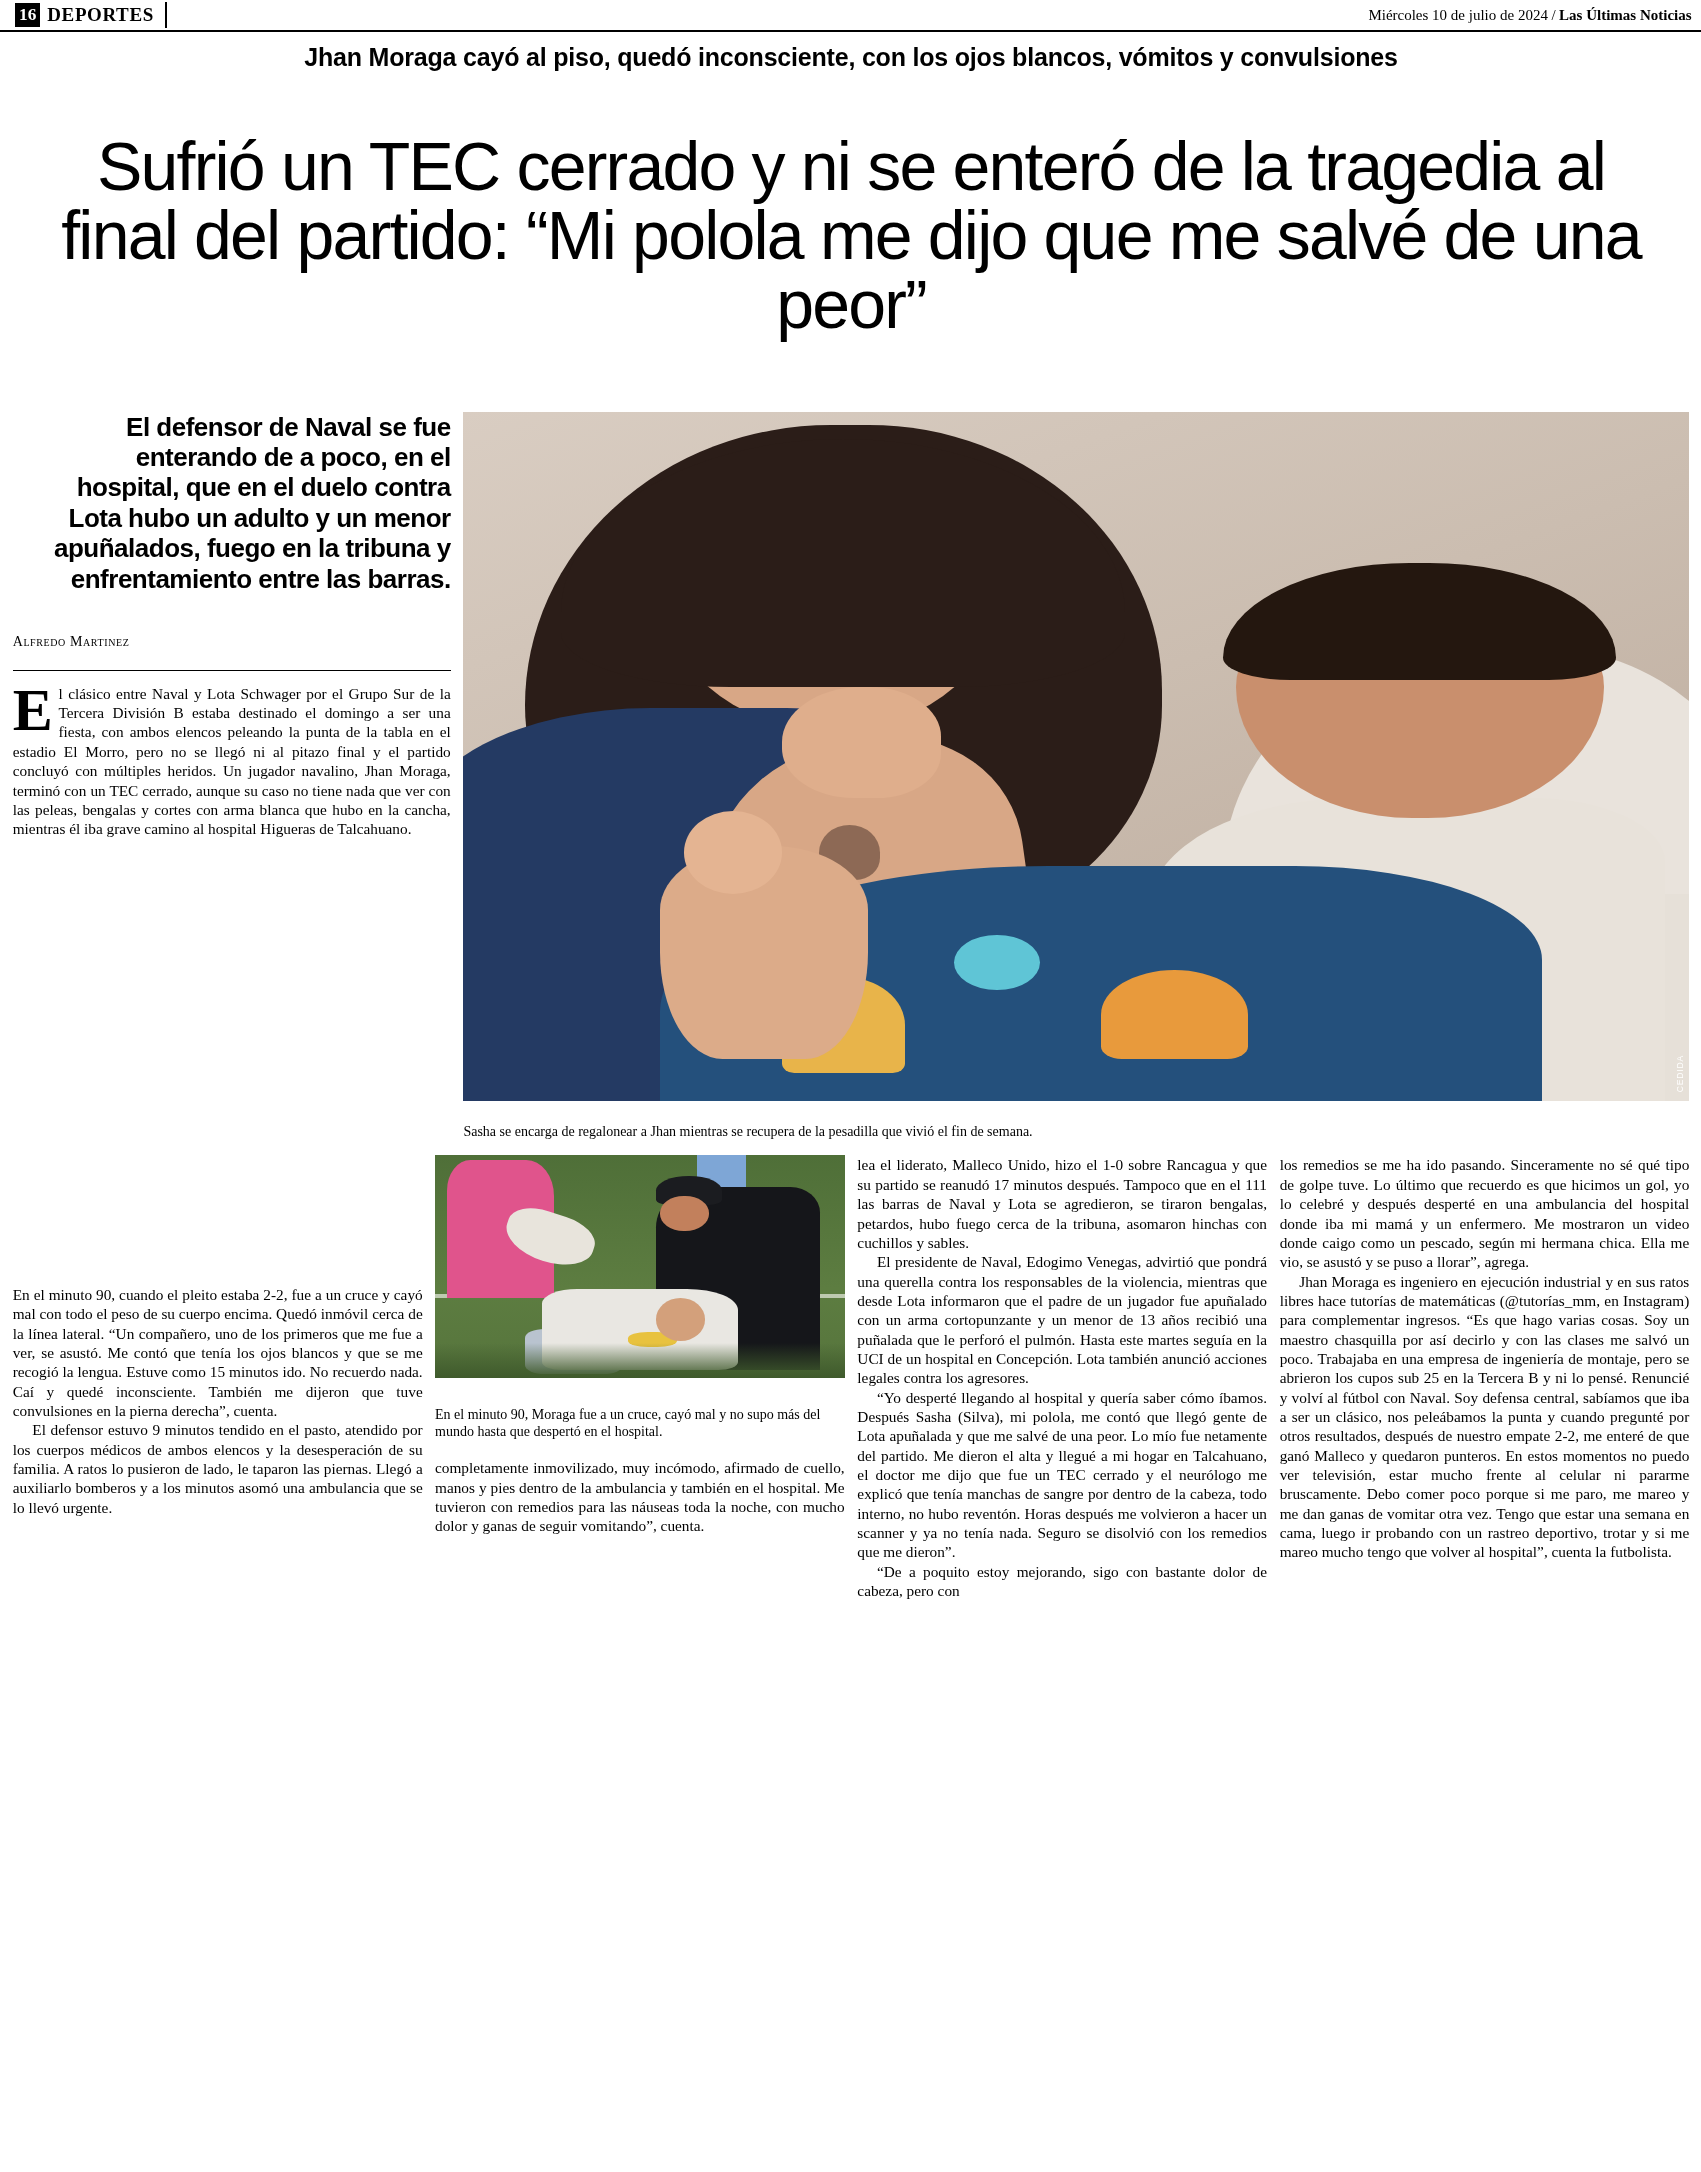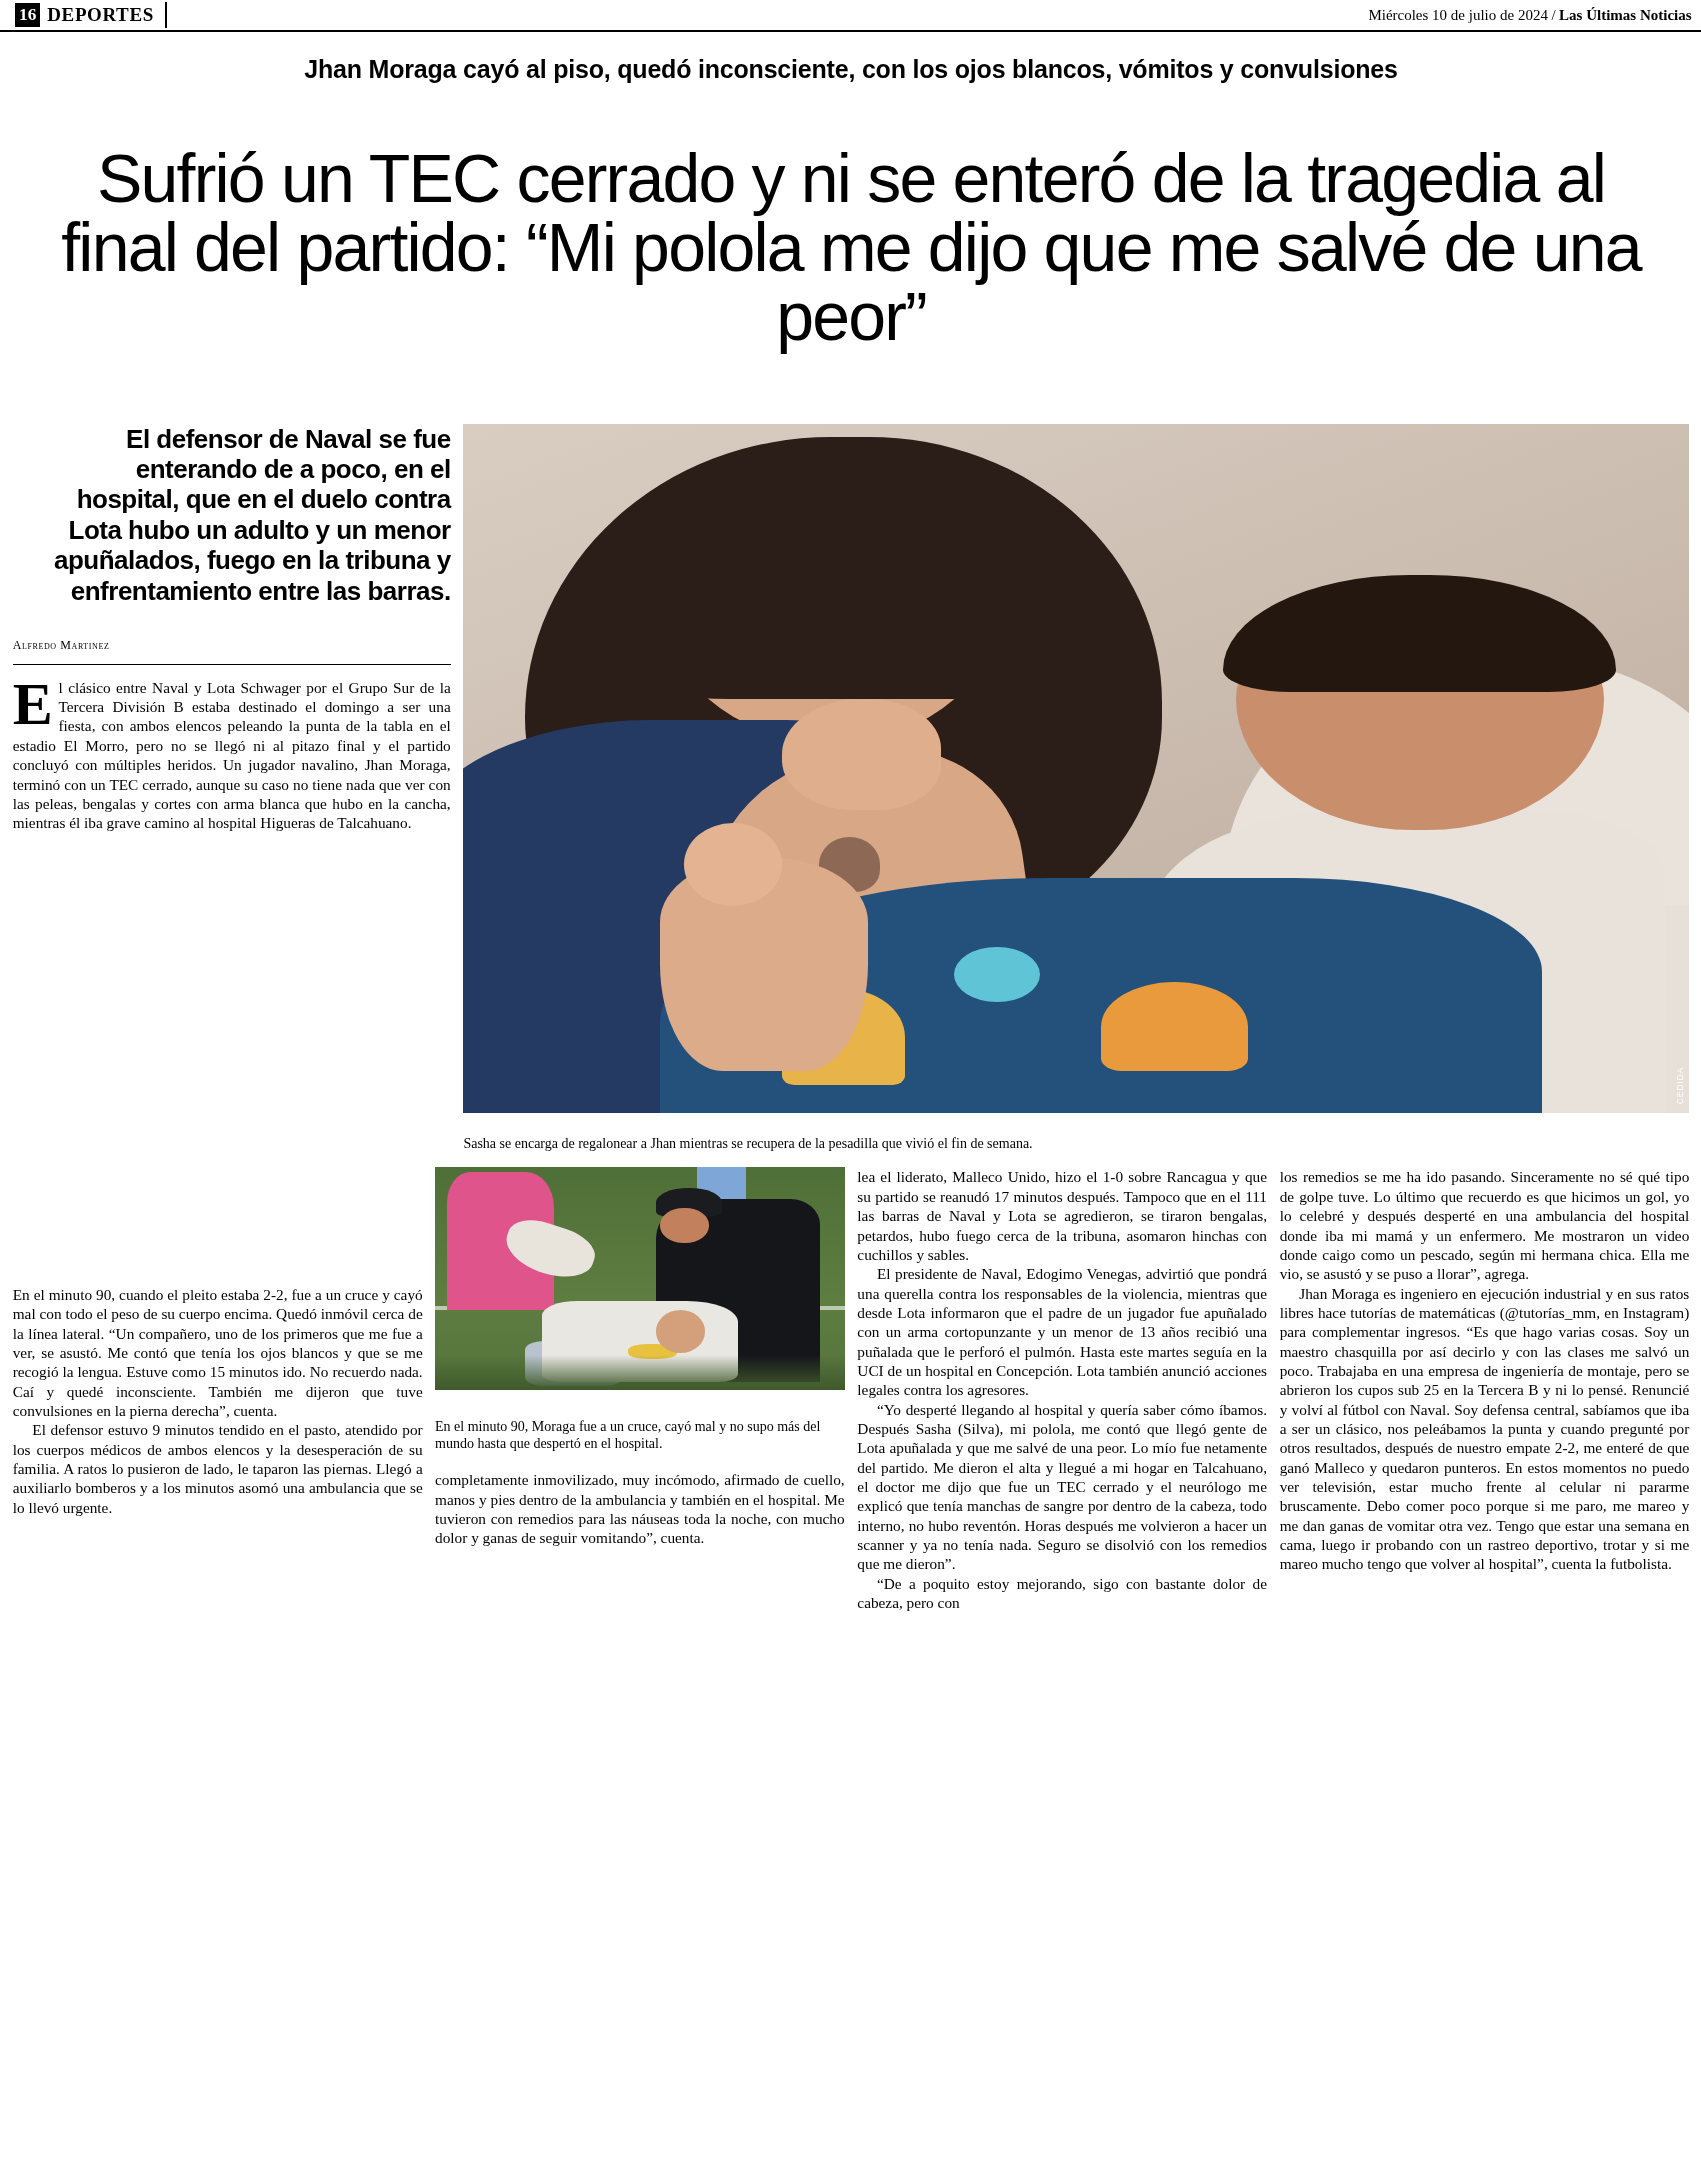--- a/index.html
+++ b/index.html
@@ -52,21 +52,21 @@
     align-items: flex-end;
     gap: 3.5px;
   }
   .masthead-right .paper { font-weight: bold; }
 
   
   .kicker {
     text-align: center;
     font-size: 25px;
     font-weight: bold;
-    padding: 23px 46px 0 46px;
+    padding: 11px 46px 0 46px;
     letter-spacing: -0.2px;
   }
   .headline {
     text-align: center;
     font-size: 68px;
     font-weight: normal;
     line-height: 1.02;
     letter-spacing: -1.8px;
     padding: 14px 32px 0 32px;
     font-family: "Liberation Sans", sans-serif;
@@ -81,25 +81,25 @@
   .col-left { width: 438px; flex: none; }
   .standfirst {
     font-size: 26px;
     font-weight: bold;
     line-height: 1.17;
     text-align: right;
     letter-spacing: -0.5px;
     padding-left: 29px;
   }
   .byline {
-    margin-top: 32px;
+    margin-top: 40px;
     border-bottom: 1.2px solid #000;
-    padding-bottom: 11px;
-    font-family: "Liberation Serif", serif;
-    font-size: 12px;
+    padding-bottom: 20px;
+    font-family: "Liberation Serif", serif;
+    font-size: 14px;
     letter-spacing: 0.6px;
   }
   .byline span.small-caps { font-variant: small-caps; }
 
   .body-col {
     font-family: "Liberation Serif", serif;
     font-size: 15.3px;
     line-height: 1.265;
     text-align: justify;
     hyphens: auto;

